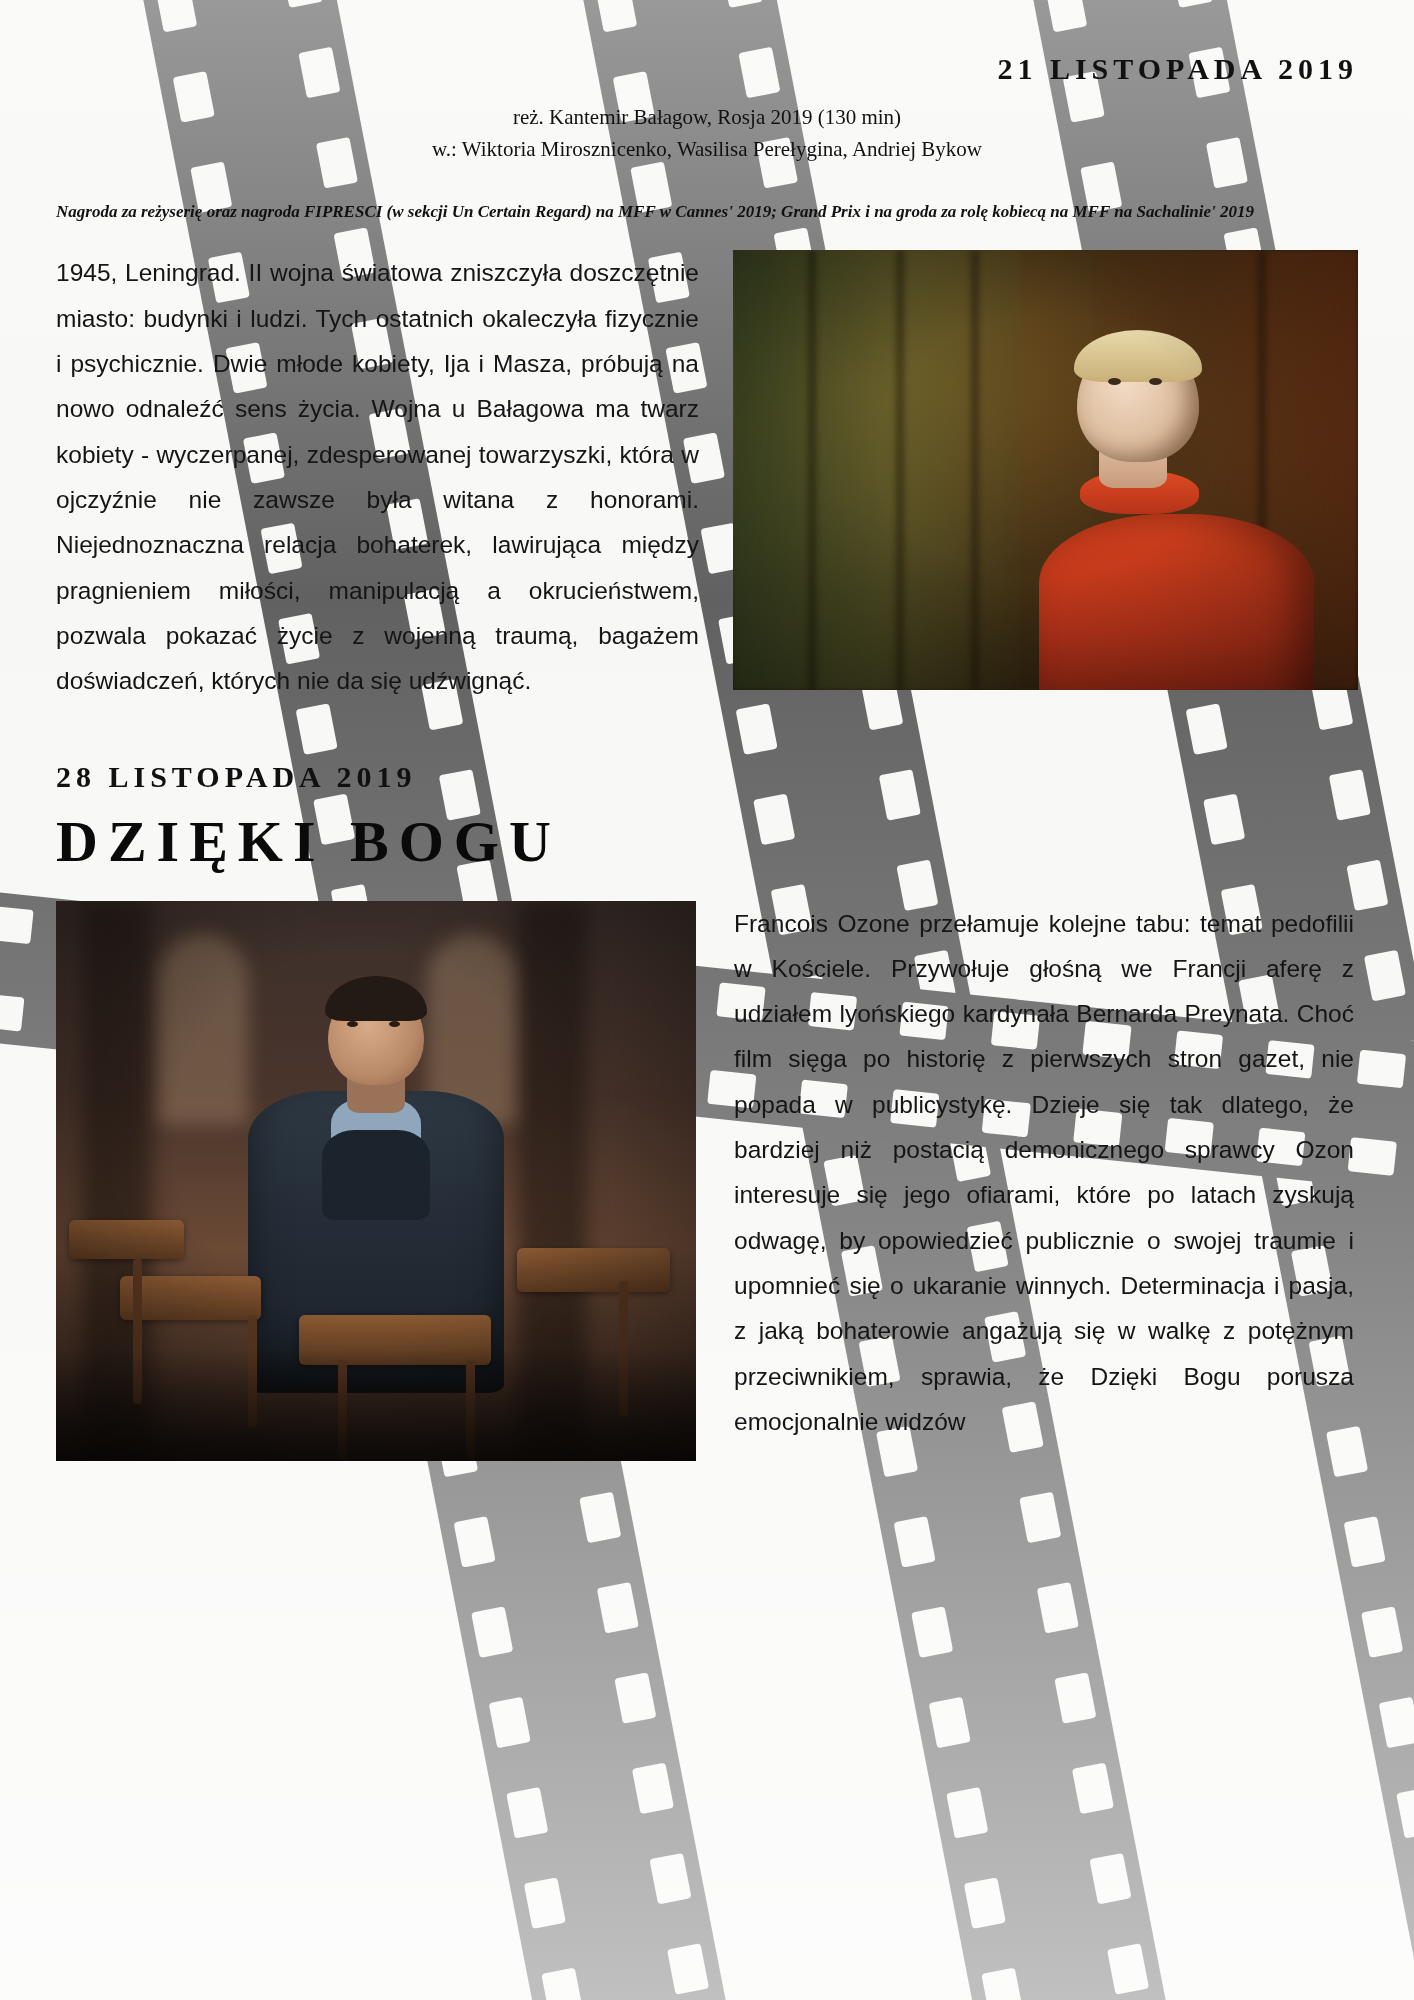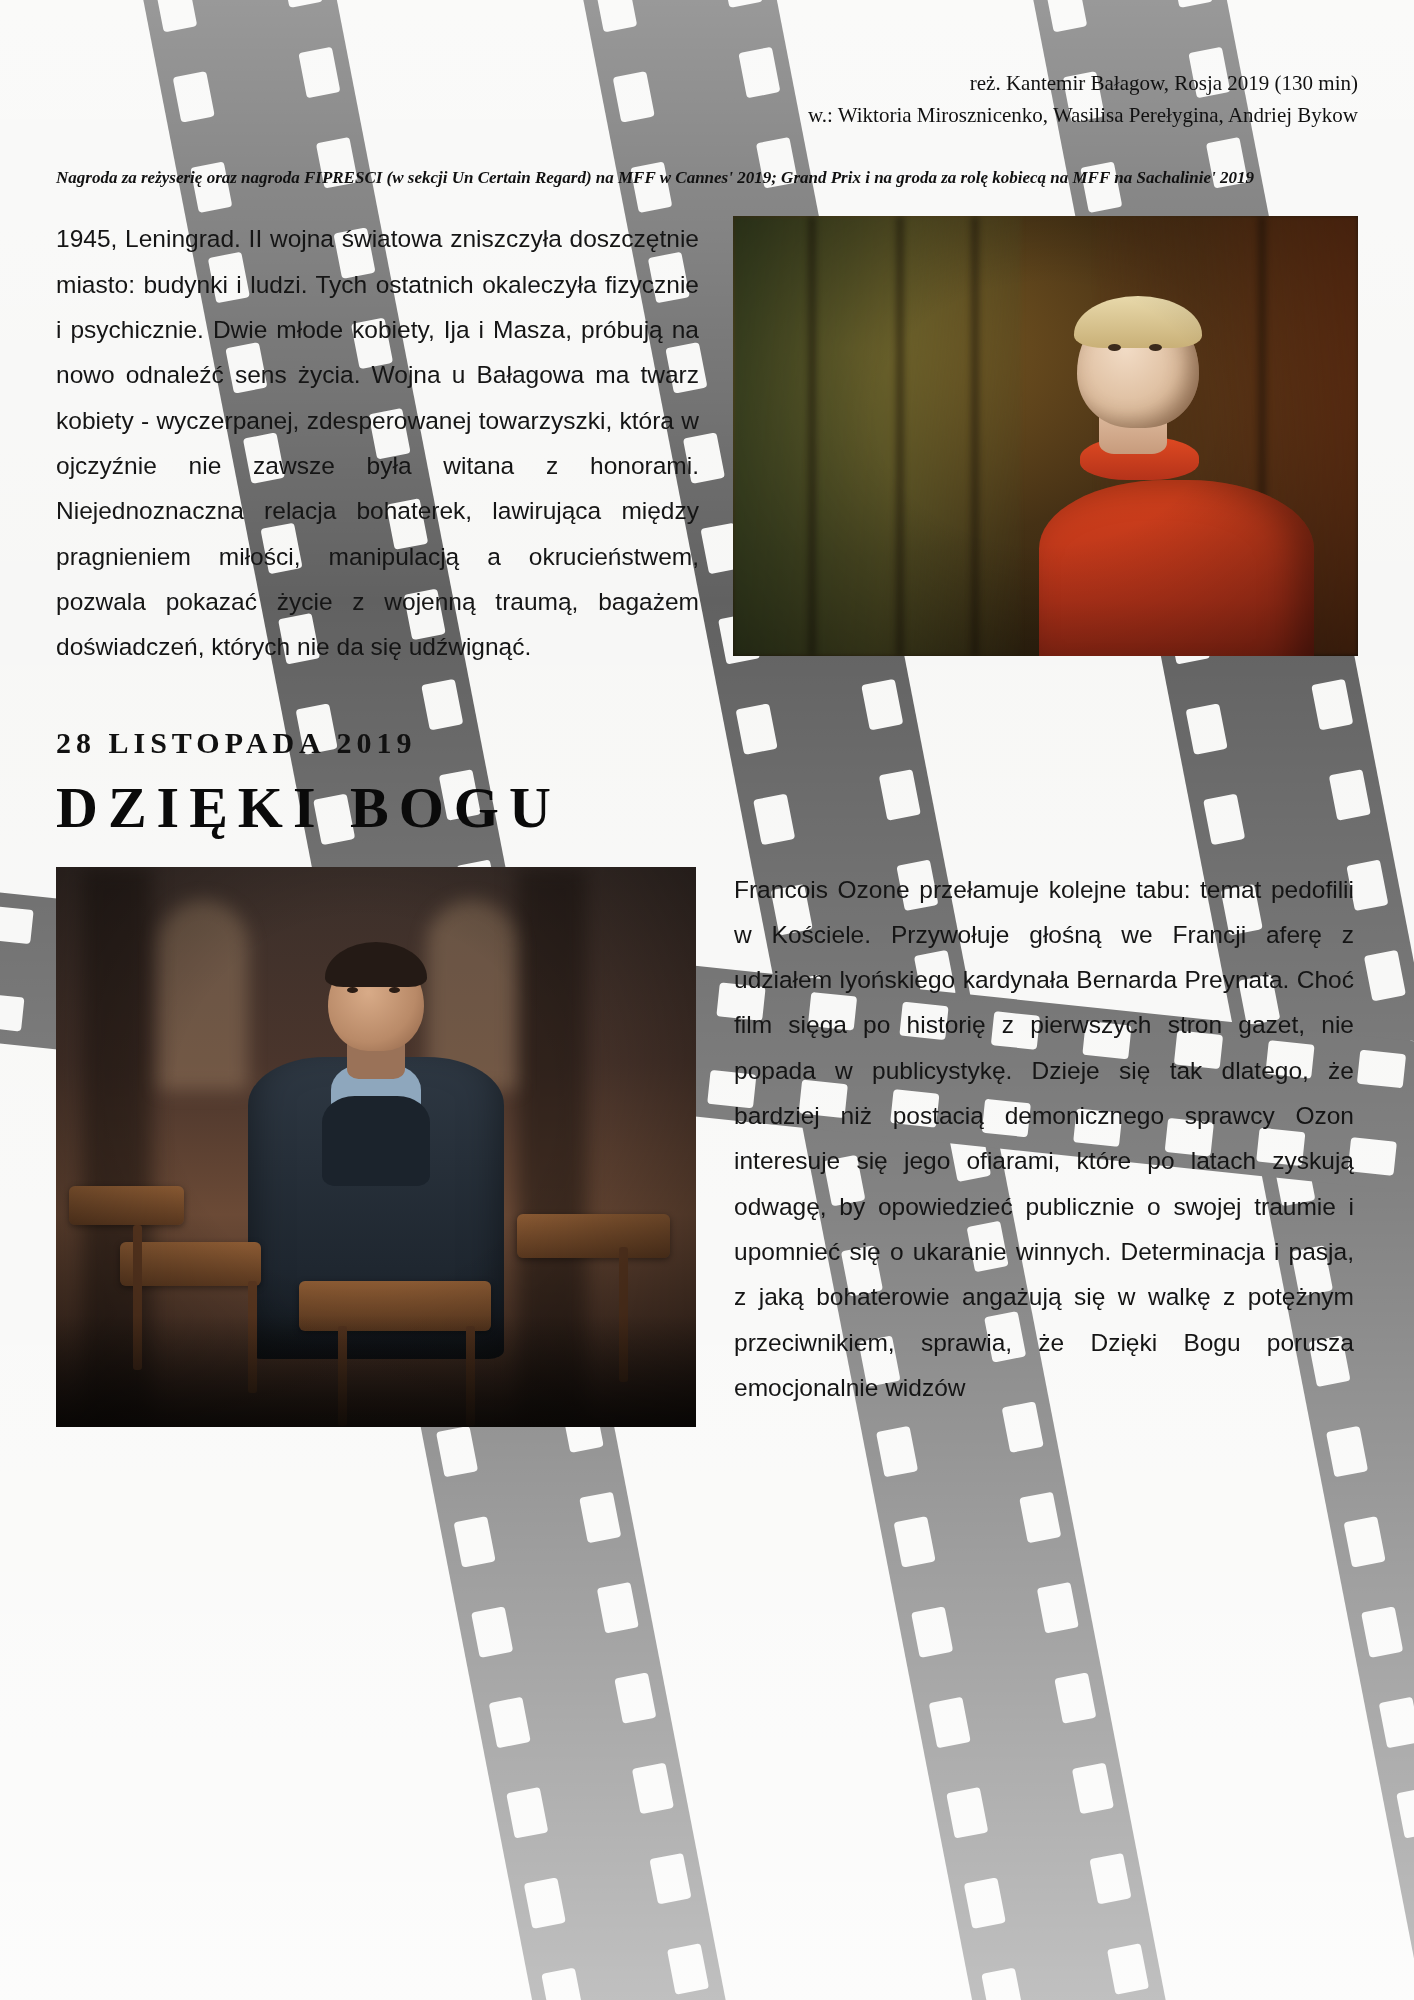--- a/index.html
+++ b/index.html
@@ -73,21 +73,21 @@
     text-align: right;
     font-family: "Liberation Serif", serif;
     font-weight: bold;
     font-size: 62px;
     letter-spacing: 11px;
     line-height: 1.15;
     margin-top: 14px;
     color: #0a0a0a;
   }
   .credits {
-    text-align: right;
+    text-align: center;
     font-family: "Liberation Serif", serif;
     font-size: 21px;
     line-height: 1.45;
     margin-top: 16px;
     color: #111;
   }
   .award {
     font-family: "Liberation Serif", serif;
     font-style: italic;
     font-weight: bold;
@@ -524,20 +524,21 @@
       <div class="perf" style="width: 46px; height: 34px; left: 1490px; top: 14px;"></div>
       <div class="perf" style="width: 46px; height: 34px; left: 1490px; bottom: 14px;"></div>
     </div>
 
   <div class="vfade"></div>
 </div>
 
 <div class="page">
 
   <div>
+    <div class="date-line">21 LISTOPADA 2019</div>
     <div class="credits">reż. Kantemir Bałagow, Rosja 2019 (130 min)</div>
     <div class="credits" style="margin-top:2px;">w.: Wiktoria Mirosznicenko, Wasilisa Perełygina, Andriej Bykow</div>
     <div class="award">Nagroda za reżyserię oraz nagroda FIPRESCI (w sekcji Un Certain Regard) na MFF w Cannes' 2019; Grand Prix i na groda za rolę kobiecą na MFF na Sachalinie' 2019</div>
 
     <div class="section-one-body">
       <div class="desc col-text-1">1945, Leningrad. II wojna światowa zniszczyła doszczętnie miasto: budynki i ludzi. Tych ostatnich okaleczyła fizycznie i psychicznie. Dwie młode kobiety, Ija i Masza, próbują na nowo odnaleźć sens życia. Wojna u Bałagowa ma twarz kobiety - wyczerpanej, zdesperowanej towarzyszki, która w ojczyźnie nie zawsze była witana z honorami. Niejednoznaczna relacja bohaterek, lawirująca między pragnieniem miłości, manipulacją a okrucieństwem, pozwala pokazać życie z wojenną traumą, bagażem doświadczeń, których nie da się udźwignąć.</div>
 
       <div class="photo-1">
         <div class="p1-bg"></div>
         <div class="p1-green"></div>

